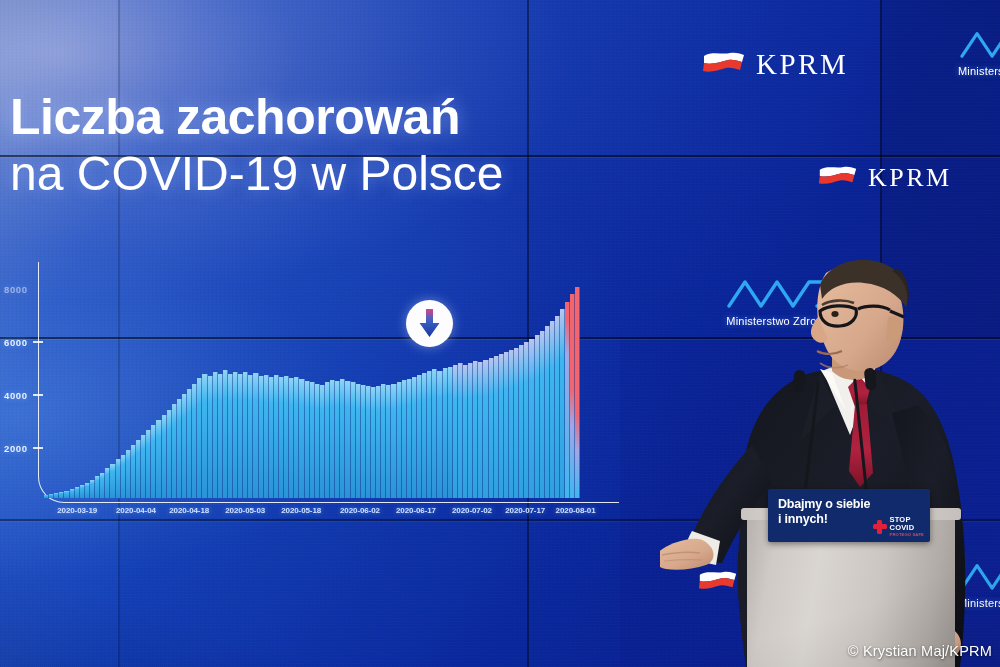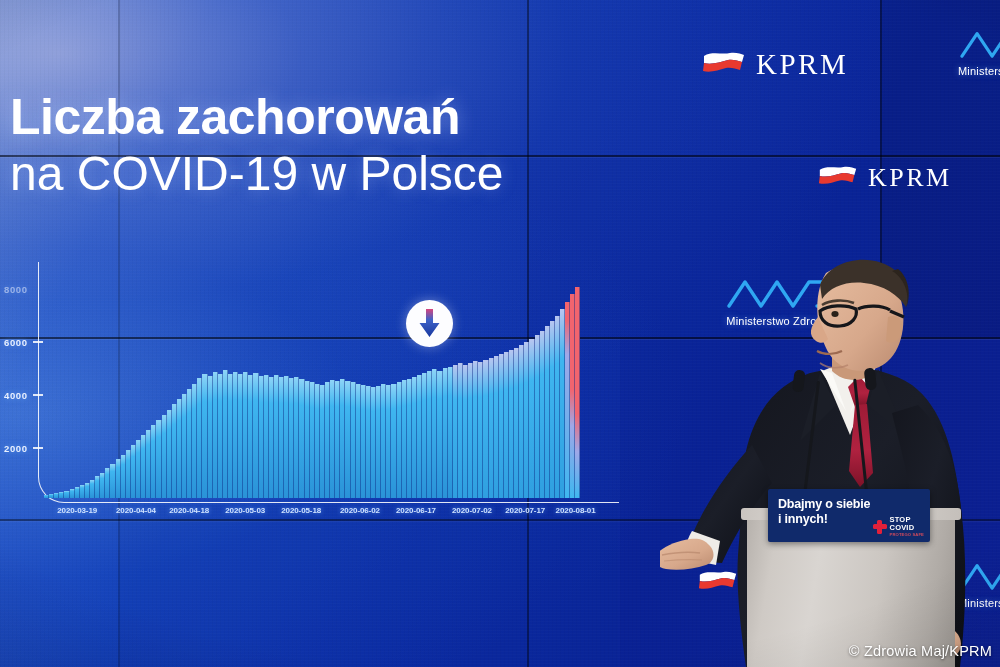--- a/index.html
+++ b/index.html
@@ -416,14 +416,14 @@
         </div>
       <div>
         <div class="sc-text">STOP</div>
         <div class="sc-text">COVID</div>
         <div class="sc-sub">PROTEGO SAFE</div>
       </div>
     </div>
   </div>
 
   <div class="vig"></div>
-  <div class="credit">© Zdrowia Maj/KPRM</div>
+  <div class="credit">© Krystian Maj/KPRM</div>
 </div>
 
 </body></html>

